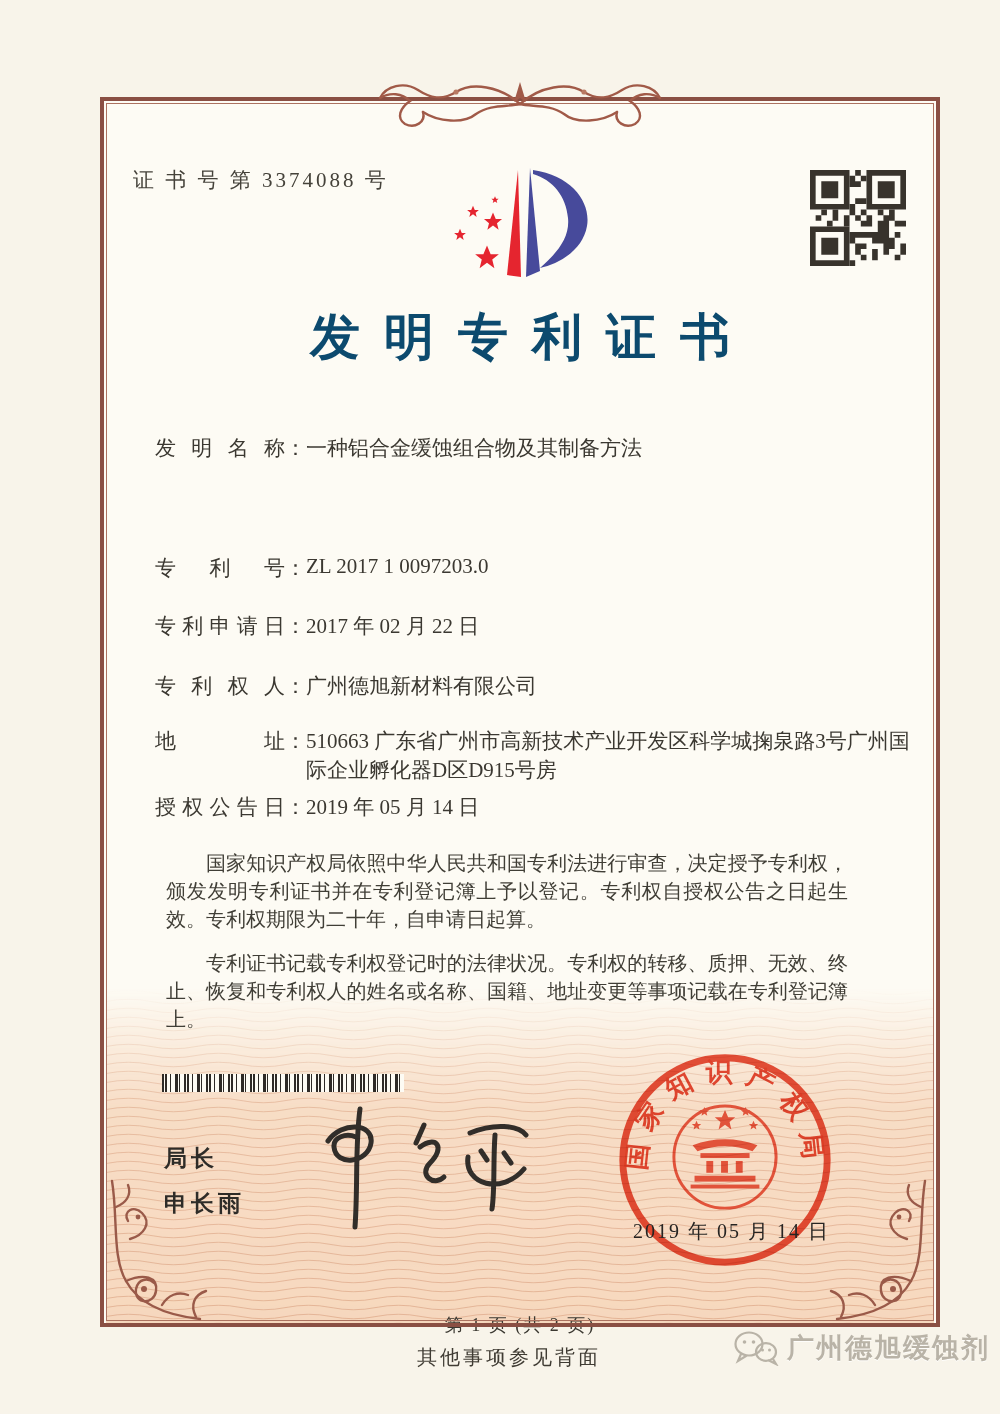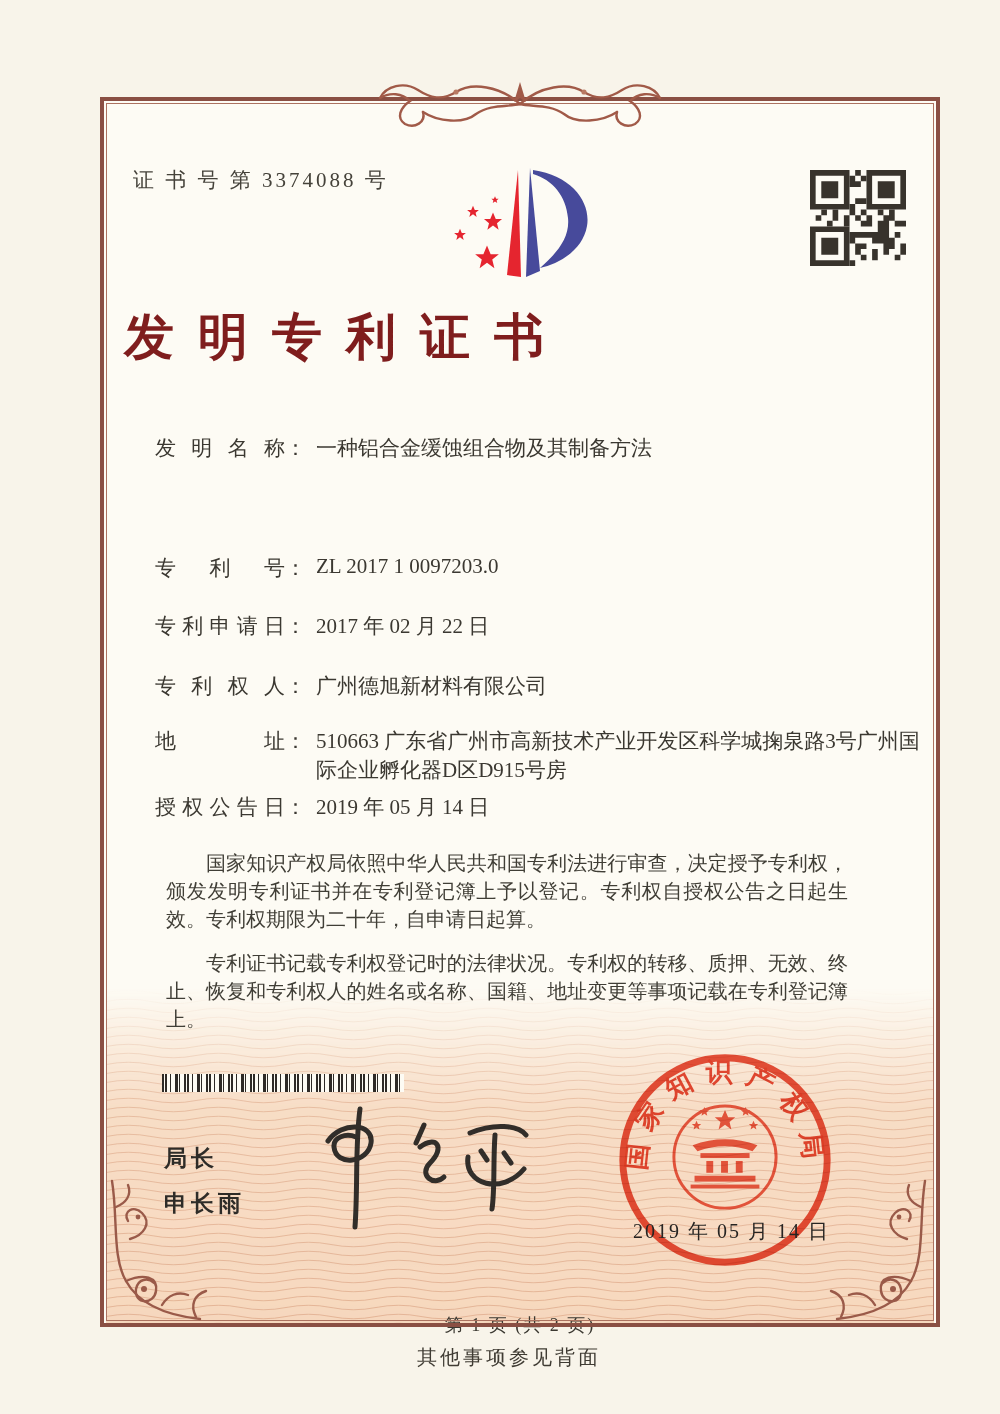--- a/index.html
+++ b/index.html
@@ -14,28 +14,28 @@
   .texture{position:absolute;left:106px;top:988px;width:828px;height:337px;z-index:1;}
   .frame{
     position:absolute;left:100px;top:97px;width:840px;height:1230px;
     box-sizing:border-box;border:4px solid #8a4f43;z-index:3;pointer-events:none;
   }
   .frame-inner{position:absolute;inset:2px;border:1px solid #ac7260;}
   .abs{position:absolute;}
   .z2{z-index:2;}
   .cert-no{left:133px;top:166px;font-size:21px;letter-spacing:3px;color:#45423a;}
   .title{
-    left:100px;top:304px;width:840px;text-align:left;
+    left:100px;top:304px;width:840px;text-align:center;
     font-size:50px;font-weight:700;letter-spacing:24px;padding-left:24px;
-    box-sizing:border-box;color:#7f1d1d;
+    box-sizing:border-box;color:#0c4a6e;
   }
   .frow{left:155px;font-size:21px;color:#3b3831;white-space:nowrap;}
   .flabel{display:inline-block;width:130px;text-align:justify;text-align-last:justify;vertical-align:top;}
   .fcolon{display:inline-block;vertical-align:top;}
-  .fvalue{display:inline-block;margin-left:10px;vertical-align:top;}
+  .fvalue{display:inline-block;margin-left:0;vertical-align:top;}
   .fvalue.wrap{white-space:normal;width:614px;word-break:break-all;line-height:29px;}
   .grant-right{left:520px;top:793px;font-size:21px;color:#3b3831;white-space:nowrap;}
   .bodytext{left:150px;top:833px;width:714px;font-size:20px;line-height:28px;
     text-align:justify;color:#403e36;}
   .bodytext p{margin:16px;text-indent:2em;}
   .barcode{
     left:162px;top:1074px;width:242px;height:18px;
     background:repeating-linear-gradient(90deg,
       #2e2a26 0 2px,#fdfbf4 2px 3px,#2e2a26 3px 5px,#fdfbf4 5px 8px,
       #2e2a26 8px 9px,#fdfbf4 9px 13px,#2e2a26 13px 16px,#fdfbf4 16px 17px,
@@ -233,14 +233,33 @@
       </g>
     </svg>
   </div>
 
   <div class="abs seal-date">2019 年 05 月 14 日</div>
 
   <div class="abs page-no z2">第 1 页 (共 2 页)</div>
 
   <div class="abs back-note z2">其他事项参见背面</div>
 
+  <div class="abs watermark">
+    <span>
+      <svg width="46" height="36" viewBox="0 0 46 36">
+        <g stroke="#b9b3a7" stroke-width="2.2" fill="none" stroke-linecap="round">
+          <ellipse cx="16" cy="14" rx="13.5" ry="11.5"></ellipse>
+          <path d="M8,24 L5,31 L13,26"></path>
+          <ellipse cx="33" cy="22" rx="10" ry="8.8"></ellipse>
+          <path d="M40,29 L43,34 L36,30.5"></path>
+        </g>
+        <g fill="#b9b3a7">
+          <circle cx="11.5" cy="12" r="1.8"></circle>
+          <circle cx="20.5" cy="12" r="1.8"></circle>
+          <circle cx="29.5" cy="20" r="1.5"></circle>
+          <circle cx="36.5" cy="20" r="1.5"></circle>
+        </g>
+      </svg>
+    </span>
+    <span class="wm-text">广州德旭缓蚀剂</span>
+  </div>
 
 </div>
 
 </body></html>

